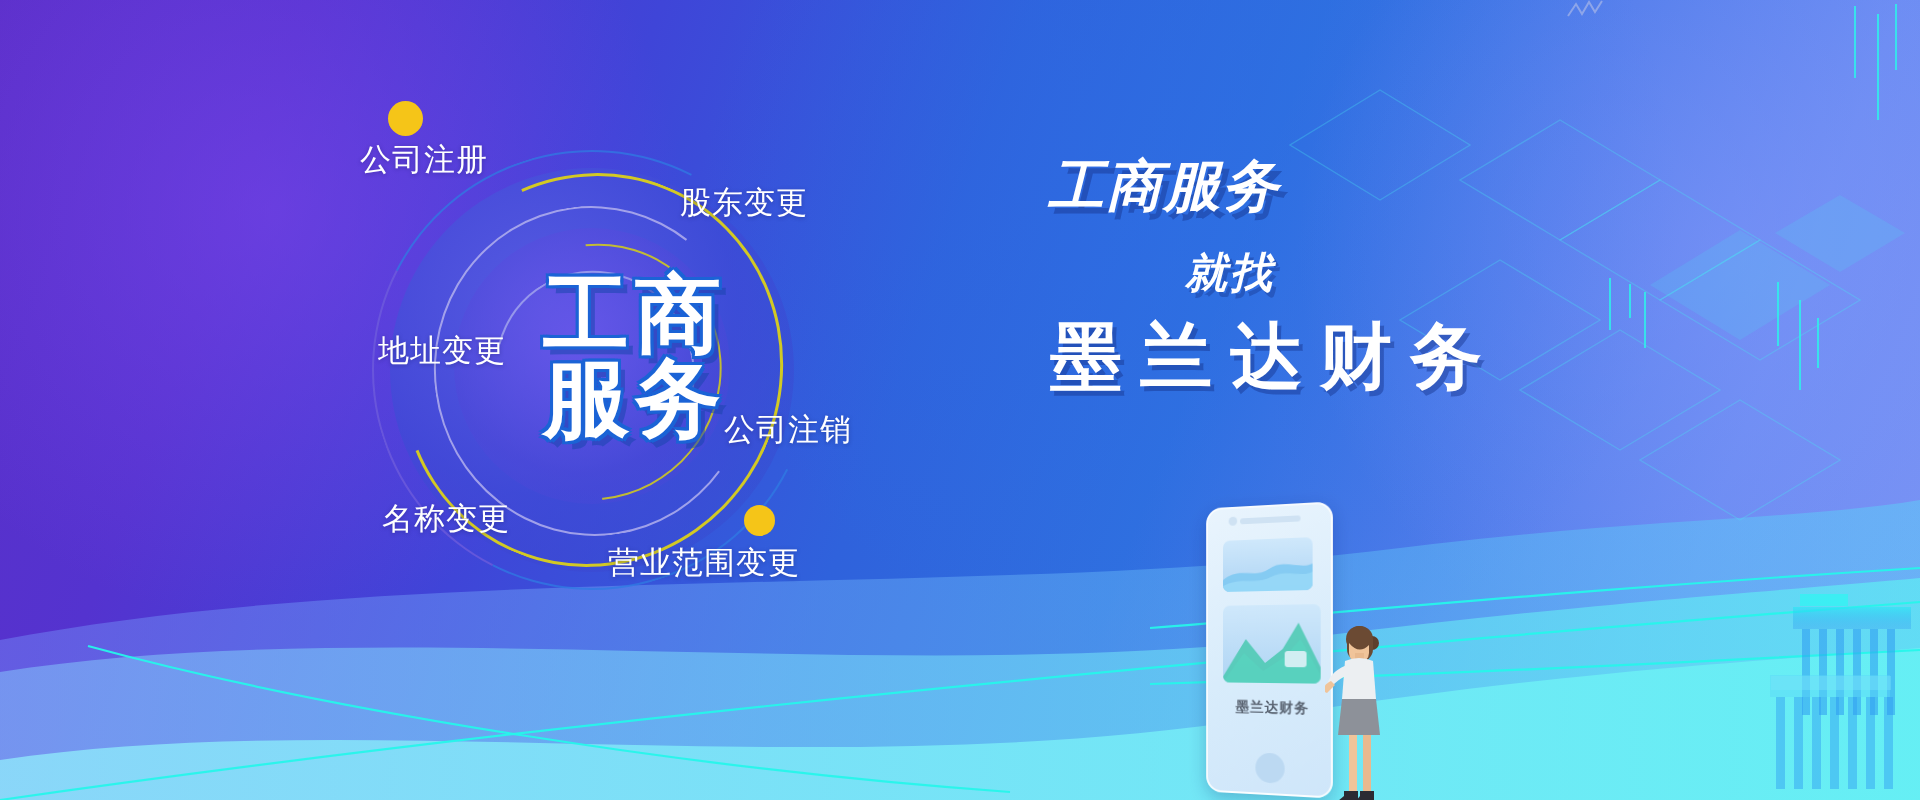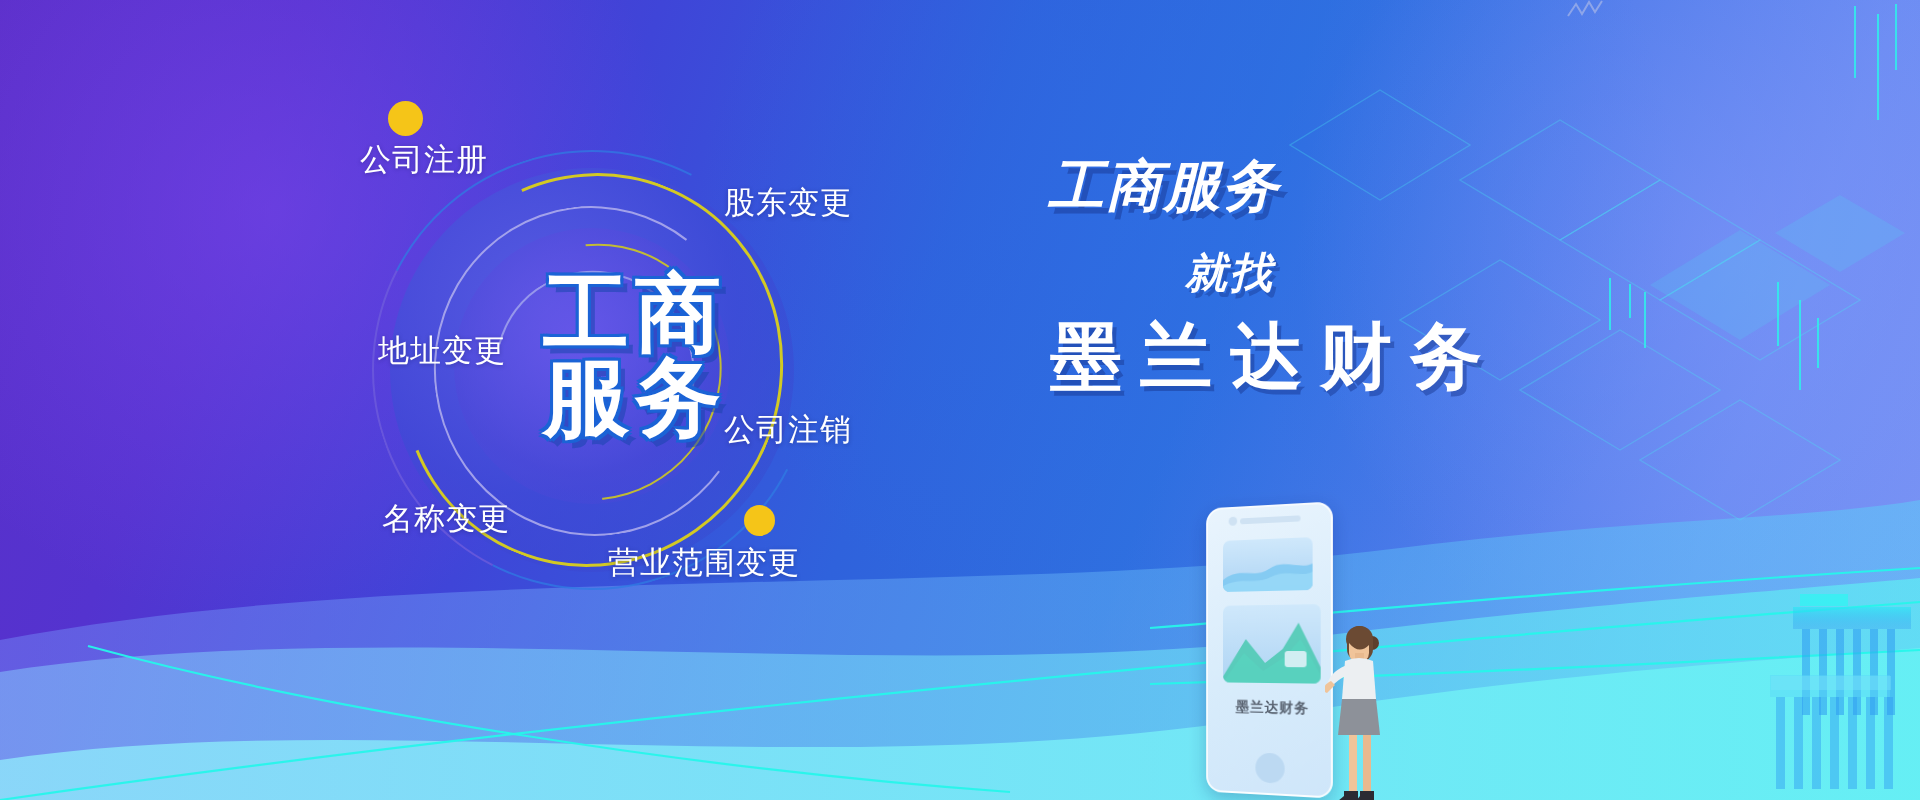--- a/index.html
+++ b/index.html
@@ -56,32 +56,32 @@
   .dot-top{left:388px;top:101px;width:35px;height:35px;}
   .dot-bottom{left:744px;top:505px;width:31px;height:31px;}
 
   
   .lbl{
     position:absolute;color:#ffffff;white-space:nowrap;
     font-size:31px;letter-spacing:1px;font-weight:400;
     text-shadow:0 1px 4px rgba(20,20,80,.35);
   }
   .lbl-register{left:360px;top:139px;}
-  .lbl-shareholder{left:680px;top:182px;margin-left:44px;}
+  .lbl-shareholder{left:680px;top:182px;}
   .lbl-address{left:378px;top:330px;}
   .lbl-cancel{left:724px;top:409px;}
   .lbl-name{left:382px;top:498px;text-align:center;}
   .lbl-scope{left:608px;top:542px;}
 
   
   .centerword{
     position:absolute;left:520px;top:272px;width:230px;
     text-align:center;line-height:.98;
     font-weight:900;font-size:86px;letter-spacing:6px;color:#ffffff;
-    font-family:Liberation Serif, serif;
+    font-family:Liberation Sans, sans-serif;
     text-shadow:
       3px 0 0 #1b63d6, -3px 0 0 #1b63d6, 0 3px 0 #1b63d6, 0 -3px 0 #1b63d6,
       3px 3px 0 #1b63d6, -3px 3px 0 #1b63d6, 3px -3px 0 #1b63d6, -3px -3px 0 #1b63d6,
       7px 8px 0 rgba(25,70,175,.55);
   }
   .centerword .l2{display:block;}
 
   
   .headline{
     position:absolute;left:1048px;top:158px;

